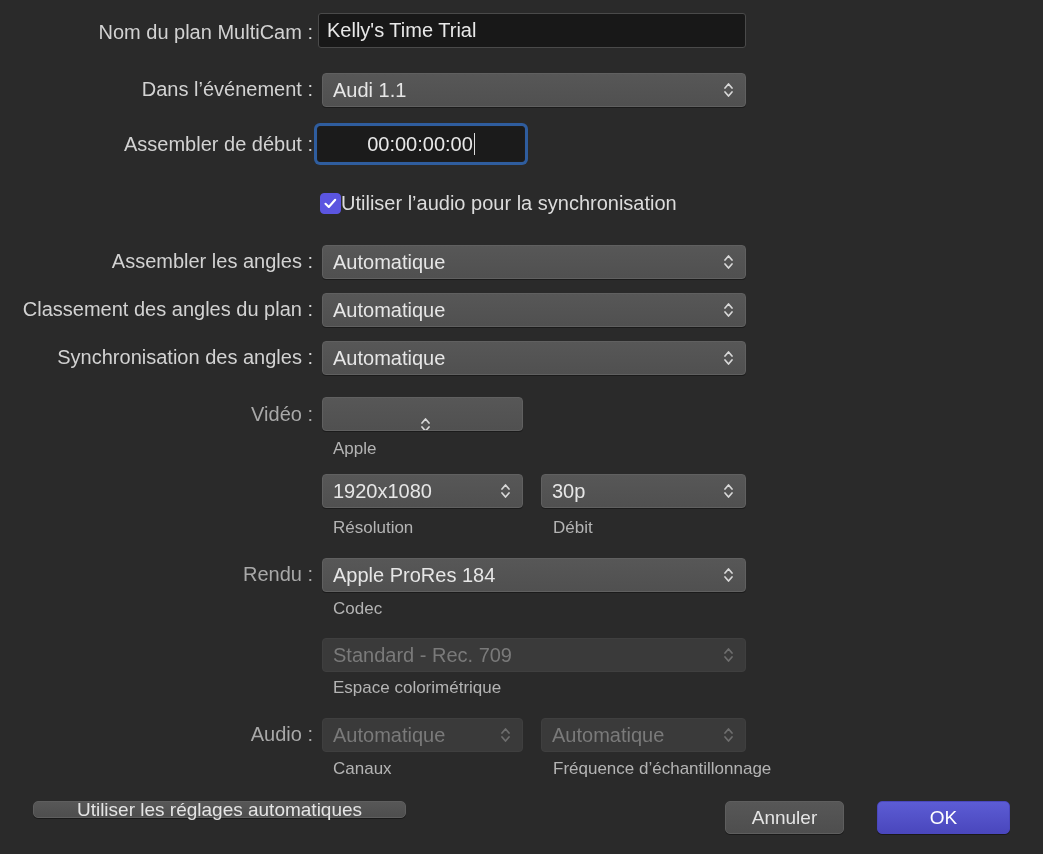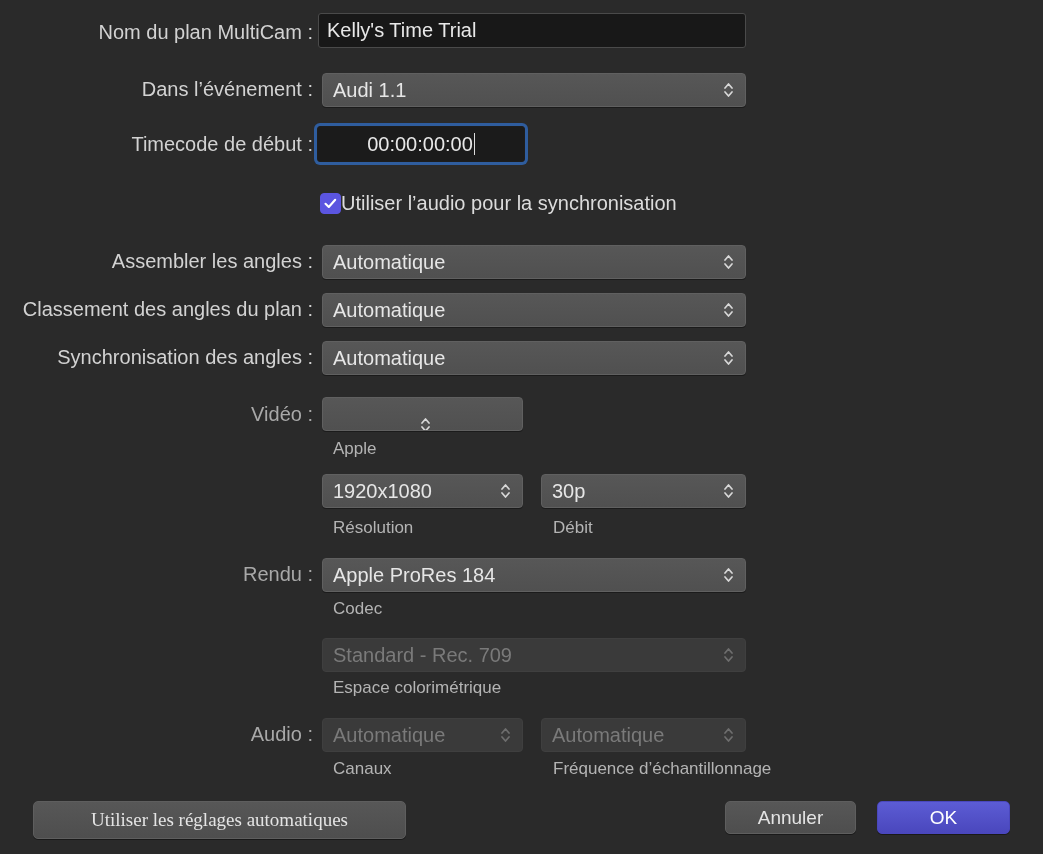--- a/index.html
+++ b/index.html
@@ -158,21 +158,21 @@
 <div class="popup" style="left:322px; top:73px; width:424px; height:33px;">
   <span class="popup-label">Audi 1.1</span>
   <span class="stepper">
     <svg width="13" height="22" viewBox="0 0 13 22" fill="none">
       <path d="M3 9 L6.5 5 L10 9" stroke="#d8d8d8" stroke-width="1.7" stroke-linecap="round" stroke-linejoin="round"></path>
       <path d="M3 13 L6.5 17 L10 13" stroke="#d8d8d8" stroke-width="1.7" stroke-linecap="round" stroke-linejoin="round"></path>
     </svg>
   </span>
 </div>
 
-<div class="field-label" style="top:134px;">Timecode de début :</div>
+<div class="field-label" style="top:134px;">Assembler de début :</div>
 
 <div class="textfield focused center" style="left:317px; top:126px; width:208px; height:36px;">
   <span>00:00:00:00</span>
     <span class="caret"></span>
 </div>
 
 <div class="checkrow" style="left:320px; top:192px;">
   <span class="checkbox">
     <svg width="15" height="15" viewBox="0 0 15 15" fill="none">
       <path d="M2.5 7.8 L5.8 11 L12.2 3.8" stroke="#ffffff" stroke-width="2.1" stroke-linecap="round" stroke-linejoin="round"></path>
@@ -293,17 +293,17 @@
   <span class="popup-label">Automatique</span>
   <span class="stepper">
     <svg width="13" height="22" viewBox="0 0 13 22" fill="none">
       <path d="M3 9 L6.5 5 L10 9" stroke="#6e6e6e" stroke-width="1.7" stroke-linecap="round" stroke-linejoin="round"></path>
       <path d="M3 13 L6.5 17 L10 13" stroke="#6e6e6e" stroke-width="1.7" stroke-linecap="round" stroke-linejoin="round"></path>
     </svg>
   </span>
 </div>
 <div class="subcaption" style="left:553px; top:760px;">Fréquence d’échantillonnage</div>
 
-<div class="btn" style="left:33px; top:801px; width:373px; height:38px;font-family:Liberation Serif, serif;">Utiliser les réglages automatiques</div>
-
-<div class="btn" style="left:725px; top:801px; width:131px; height:33px;">Annuler</div>
+<div class="btn" style="left:33px; top:801px; width:373px; height:17px;">Utiliser les réglages automatiques</div>
+
+<div class="btn" style="left:725px; top:801px; width:119px; height:33px;">Annuler</div>
 
 <div class="btn primary" style="left:877px; top:801px; width:133px; height:33px;">OK</div>
 
 </body></html>

